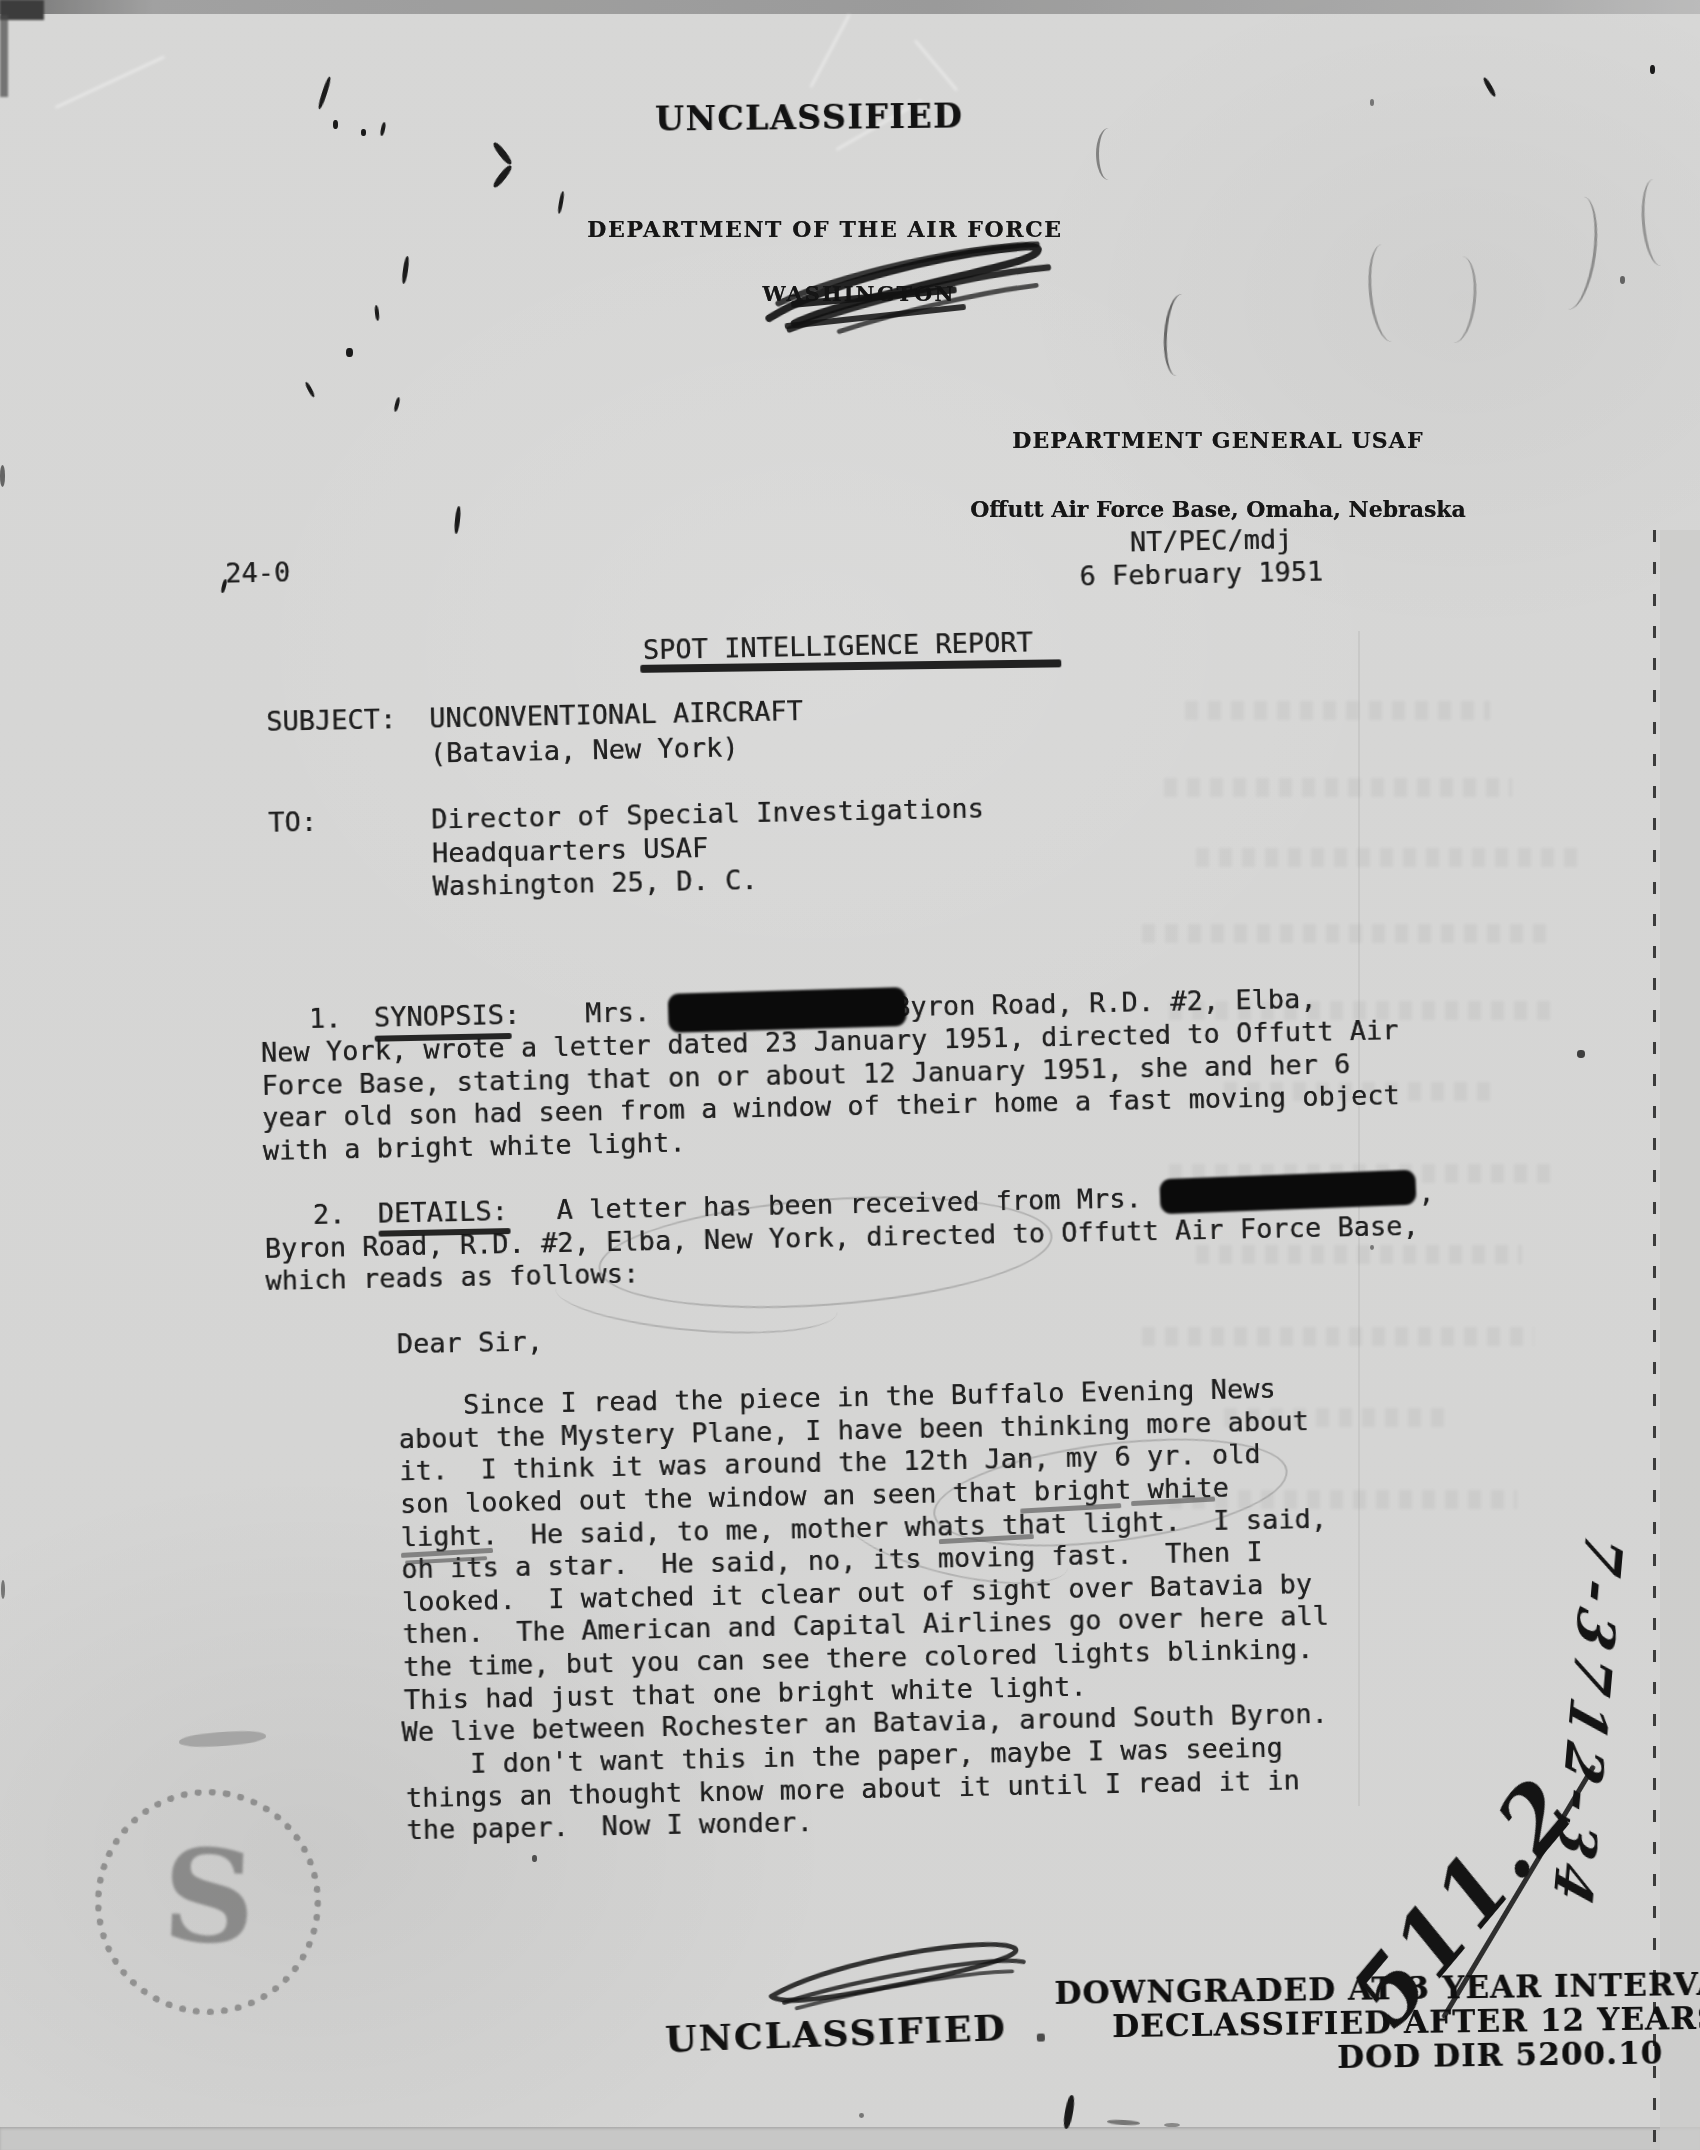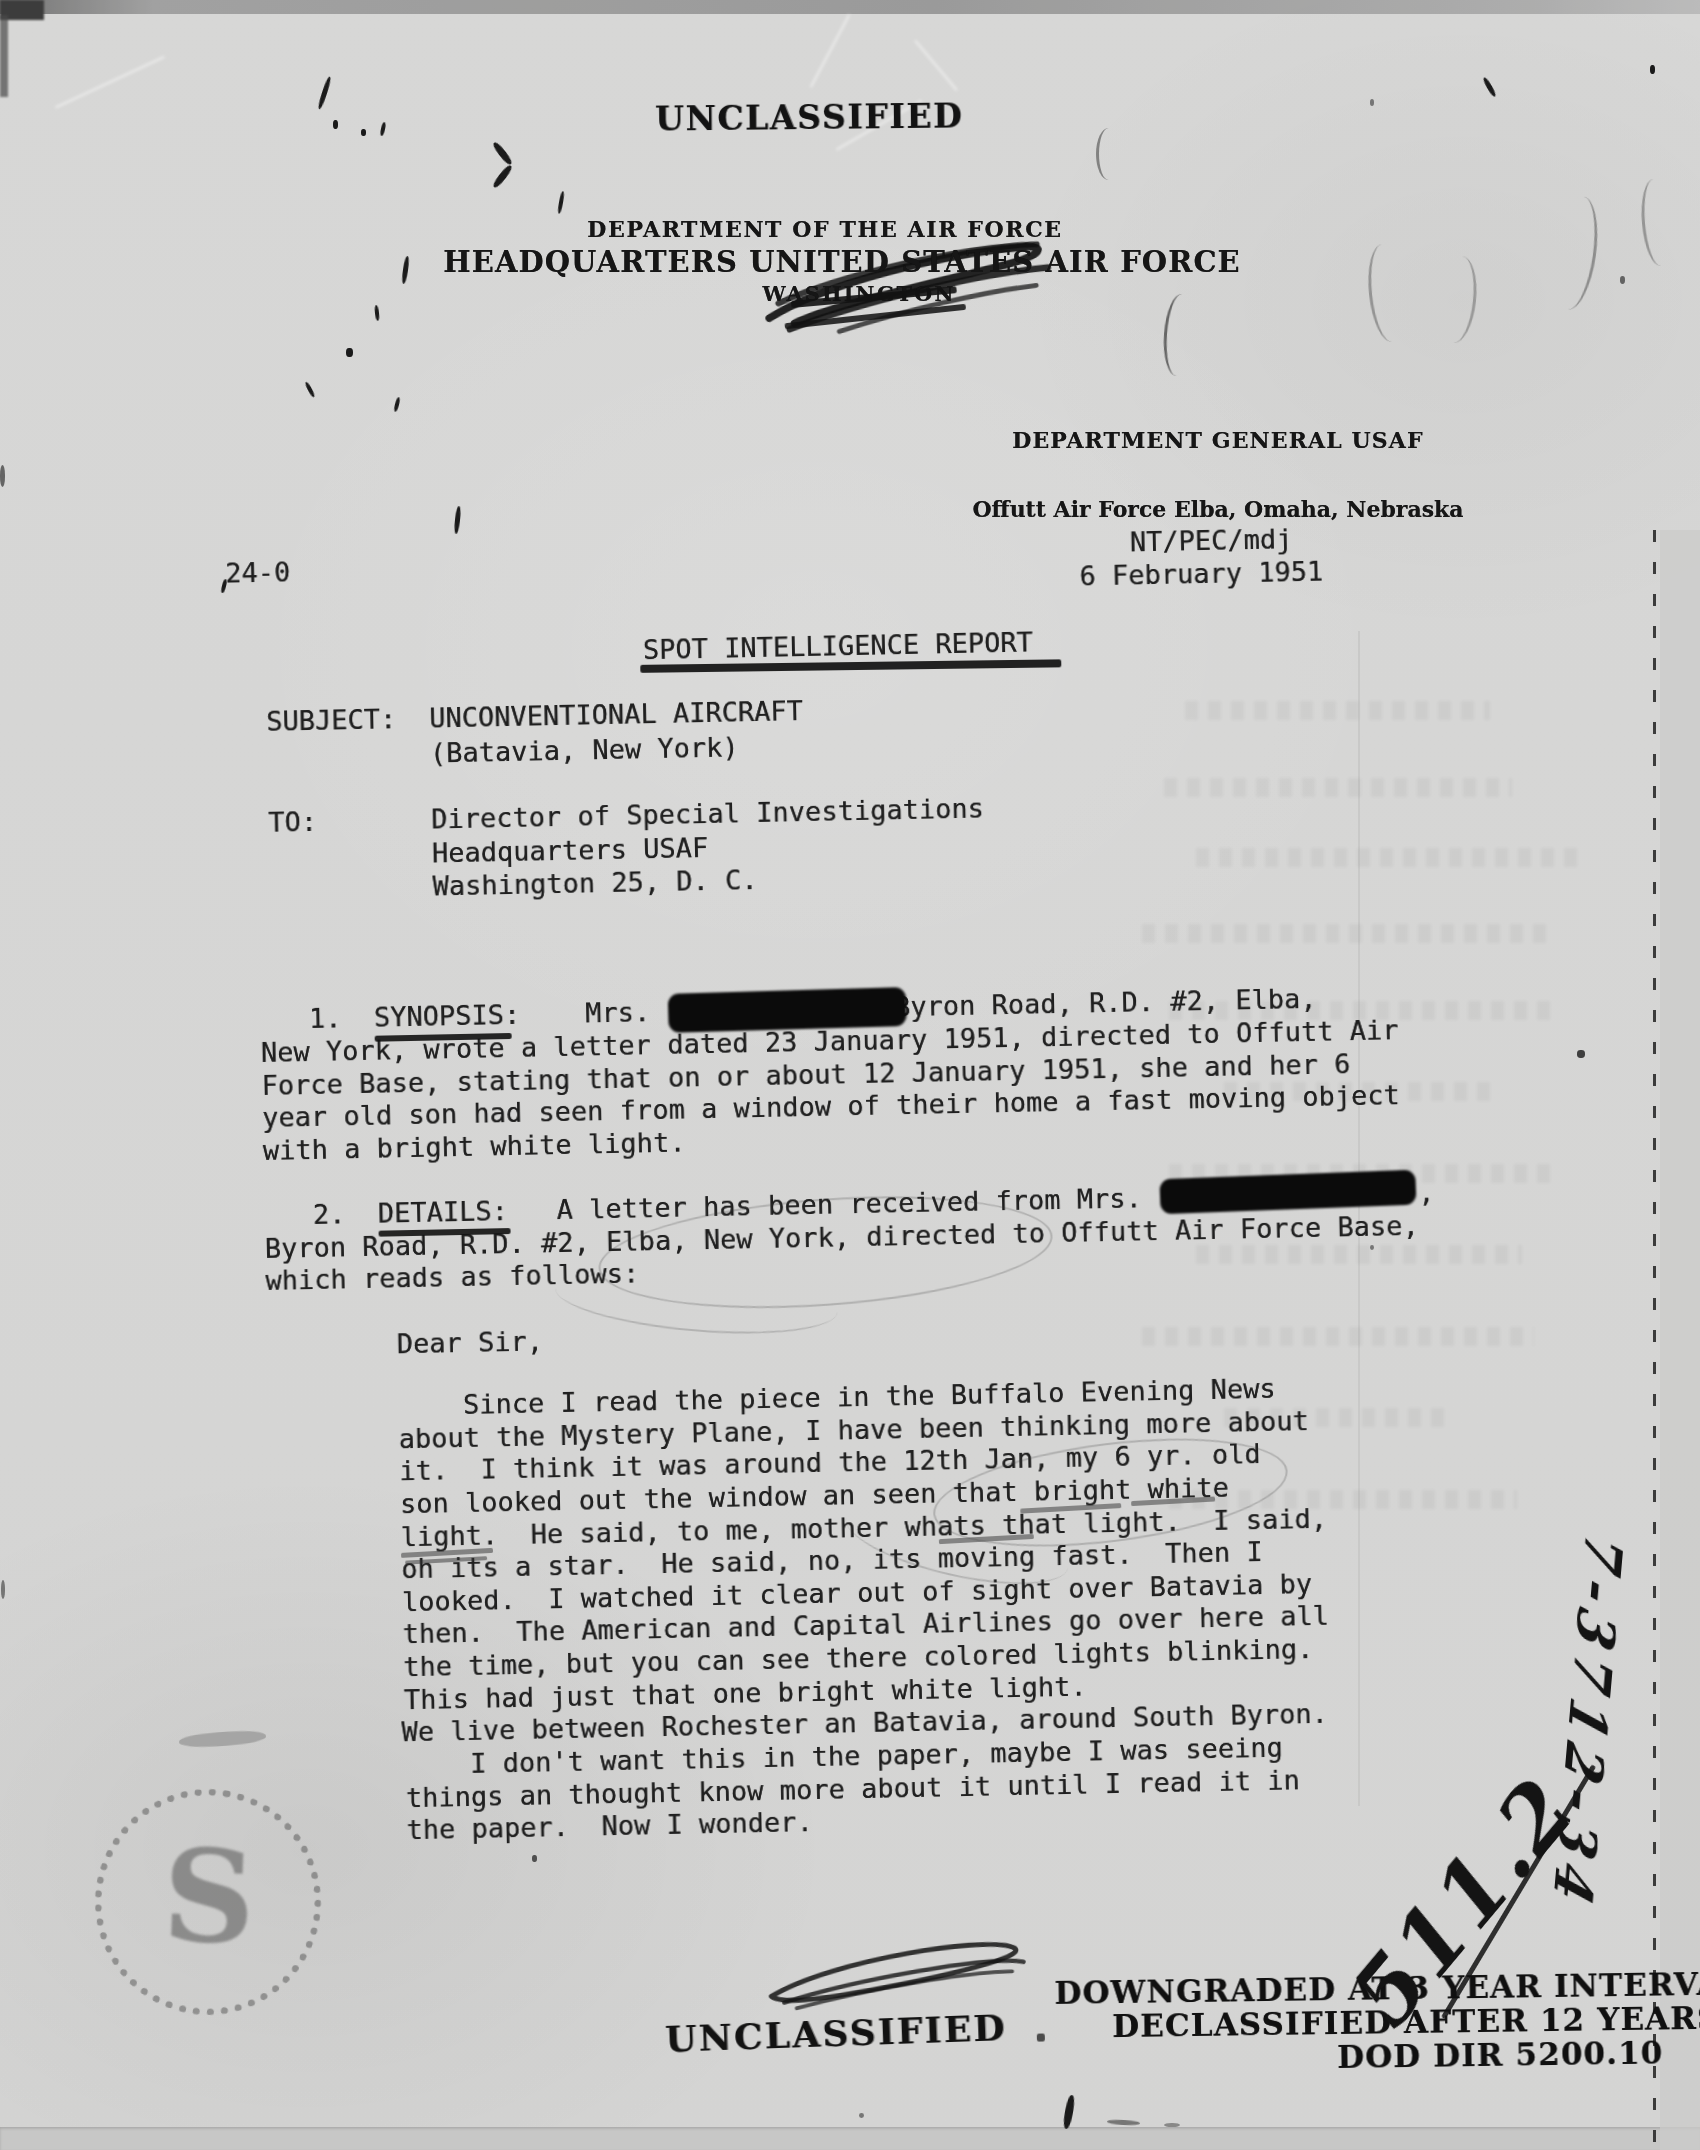--- a/index.html
+++ b/index.html
@@ -146,25 +146,24 @@
   <svg class="scribble" width="305" height="125" viewBox="0 0 560 230">
     <g fill="none" stroke="#101010" stroke-linecap="round">
       <path d="M25,135 C130,85 360,55 510,62 C545,65 540,80 470,90 C320,110 140,125 70,150" stroke-width="14" opacity="0.9"></path>
       <path d="M45,110 C170,70 400,48 530,60" stroke-width="11" opacity="0.8"></path>
       <path d="M60,160 C200,125 430,100 545,105" stroke-width="12" opacity="0.85"></path>
       <path d="M150,175 C280,150 420,135 520,135" stroke-width="9" opacity="0.7"></path>
     </g>
   </svg>
 
   <div class="h cx lh-dept">DEPARTMENT OF THE AIR FORCE</div>
-  <div class="h cx lh-hq">HEADQUARTERS UNITED STATES AIR FORCE</div>
   <div class="h cx lh-wash">WASHINGTON</div>
 
   <div class="h cx og-insp">DEPARTMENT GENERAL USAF</div>
-  <div class="h cx og-base">Offutt Air Force Elba, Omaha, Nebraska</div>
+  <div class="h cx og-base">Offutt Air Force Base, Omaha, Nebraska</div>
 
   <div class="typedwrap">
     <div>
 
     <div class="t" style="left: 234px; top: 556px;">24-0</div>
         <div class="t" style="left: 1139px; top: 543px;">NT/PEC/mdj</div>
         <div class="t" style="left: 1088px; top: 576px;">6 February 1951</div>
         <div class="t" style="left: 650px; top: 641px;">SPOT INTELLIGENCE REPORT</div>
         <div class="t" style="left: 272px; top: 705px;">SUBJECT:</div>
         <div class="t" style="left: 435px; top: 705px;">UNCONVENTIONAL AIRCRAFT</div>

